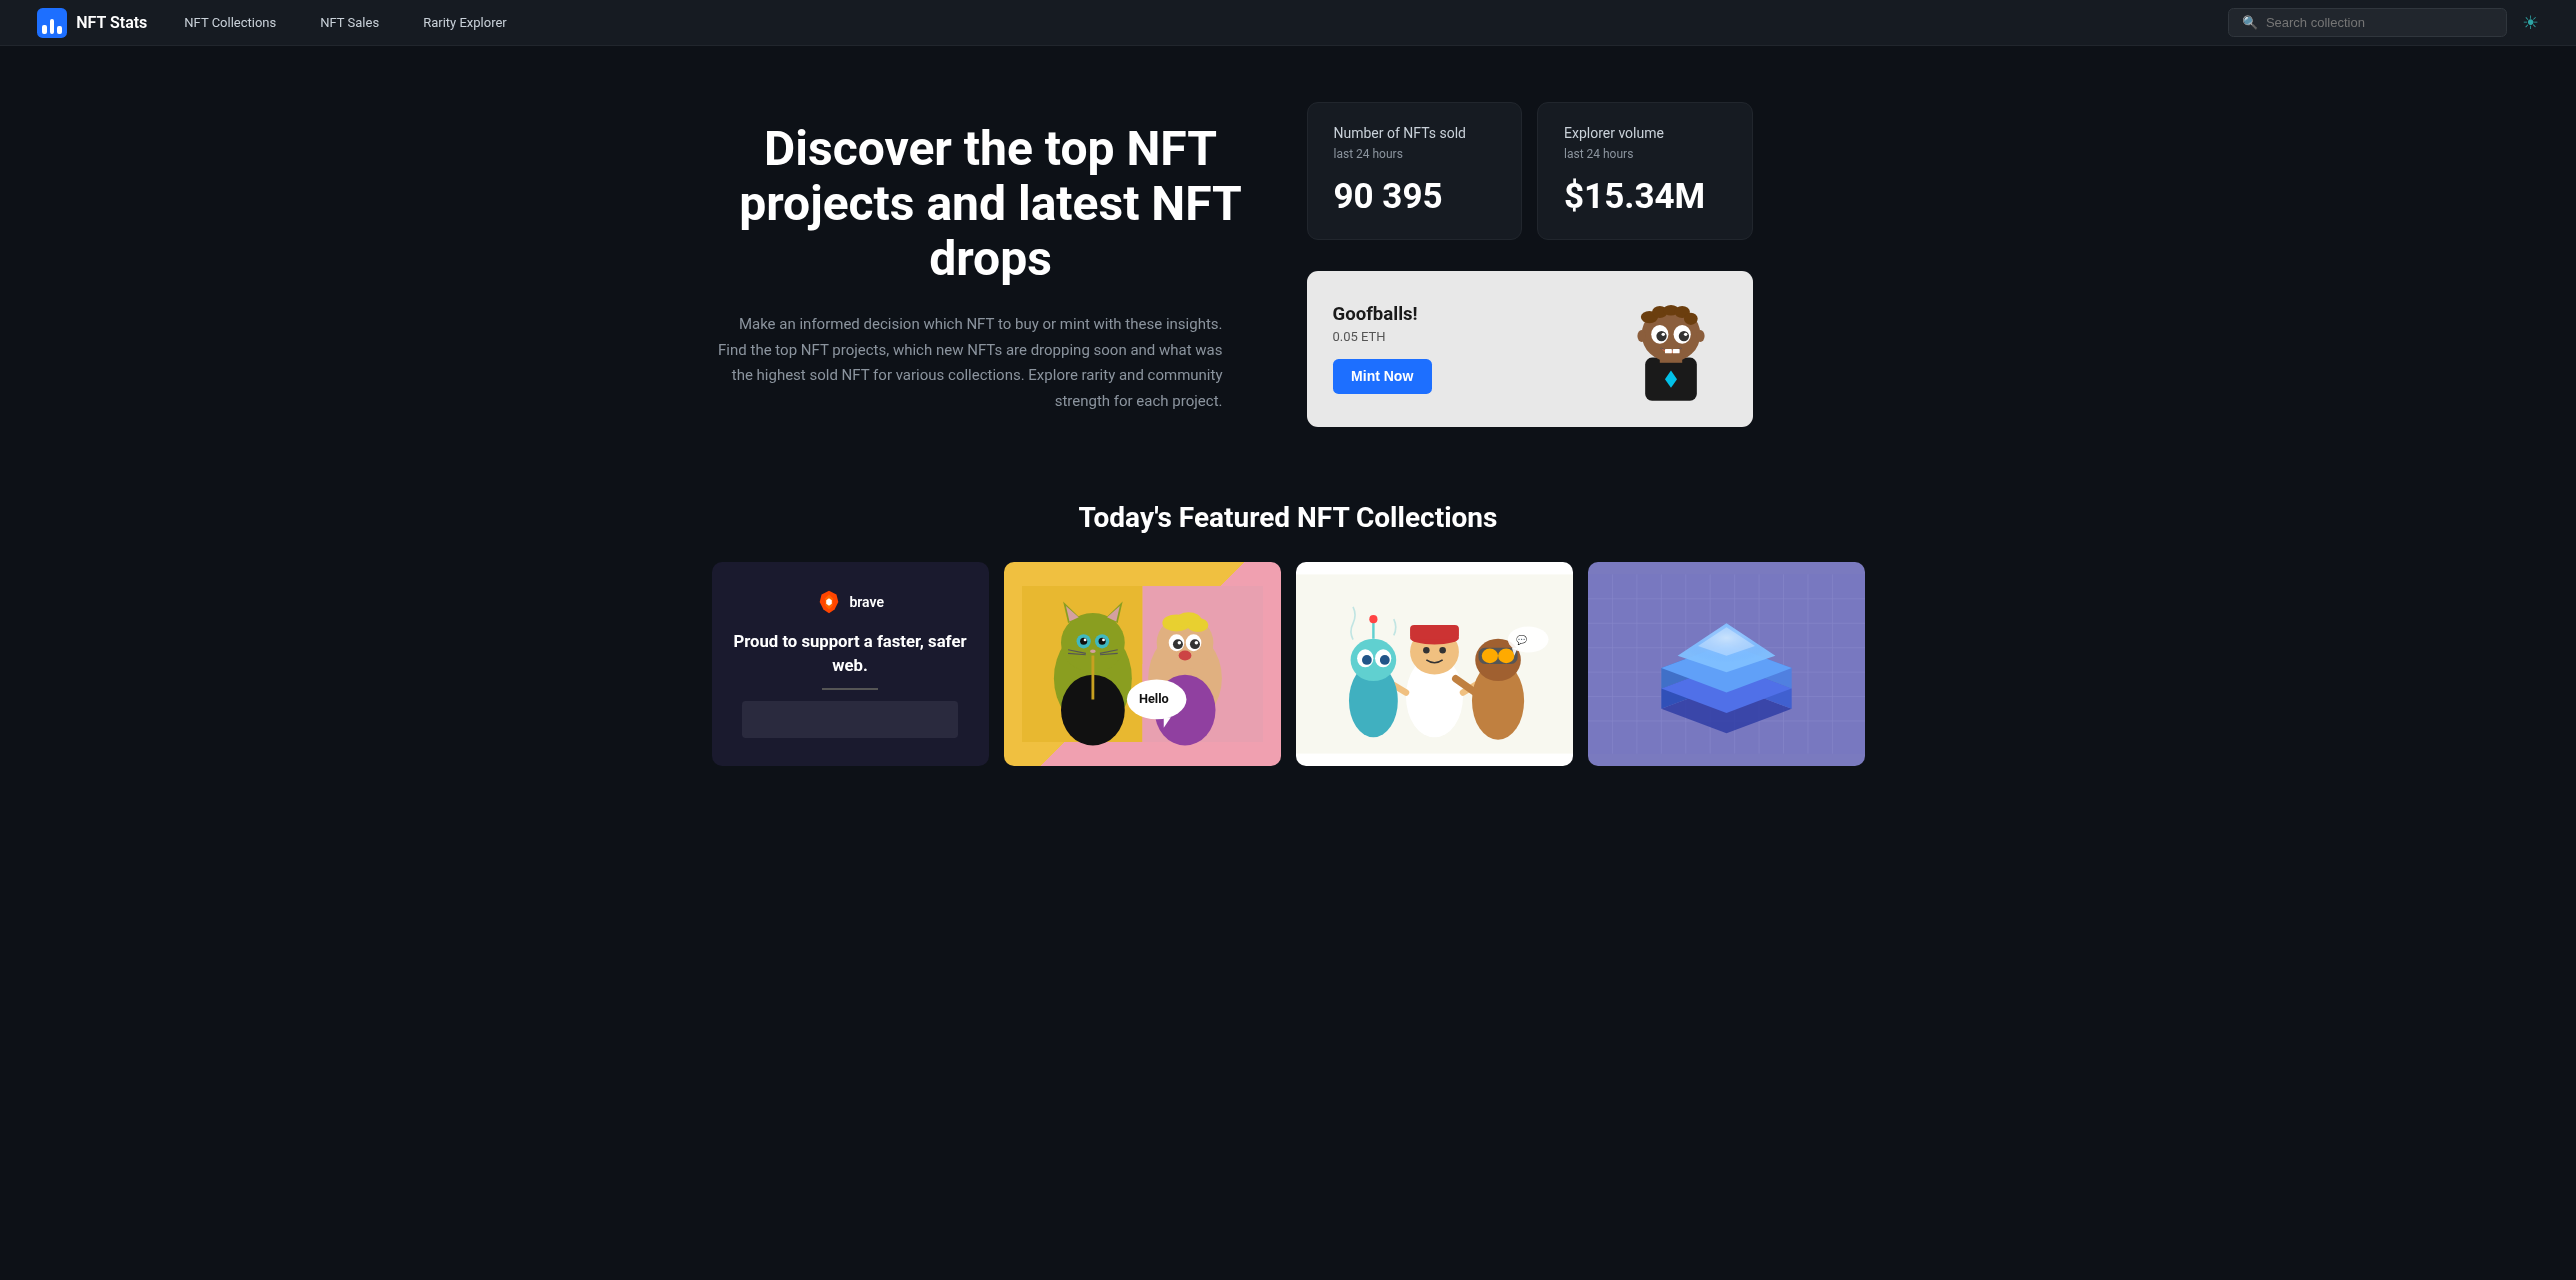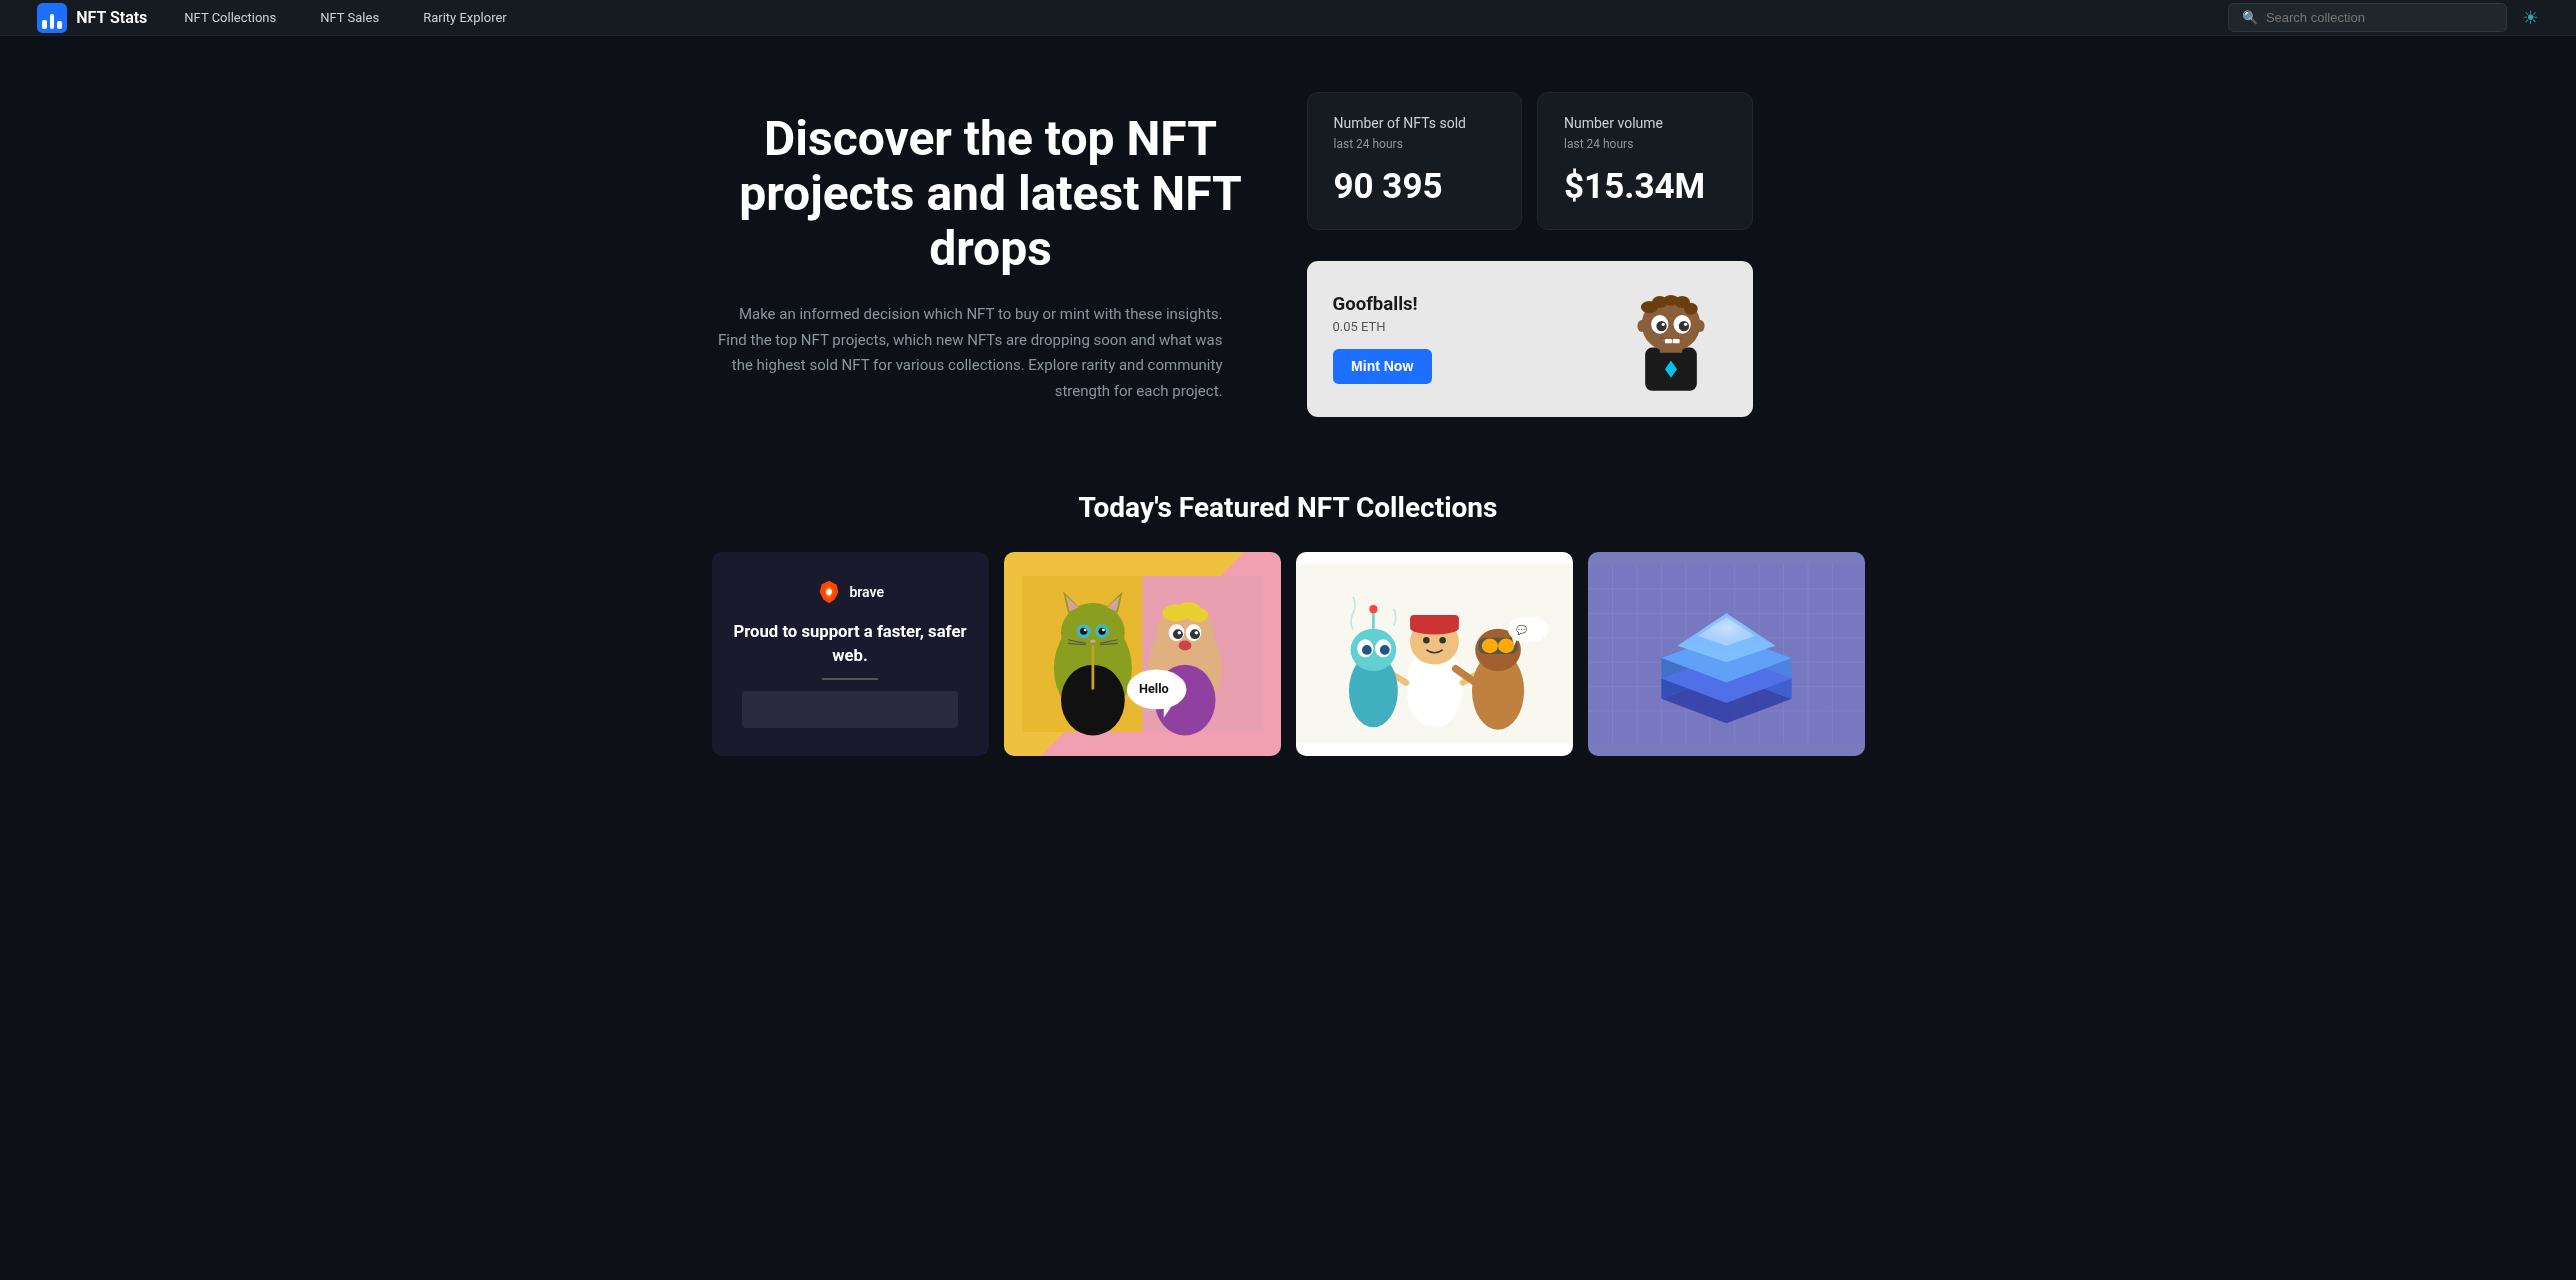--- a/index.html
+++ b/index.html
@@ -10,21 +10,21 @@
       min-height: 100vh;
       overflow-x: hidden;
     }
 
     
     .navbar {
       background-color: #161b22;
       display: flex;
       align-items: center;
       padding: 0 37px;
-      height: 36px;
+      height: 46px;
       border-bottom: 0.9px solid #21262d;
       position: sticky;
       top: 0;
       z-index: 100;
     }
     .navbar-brand {
       display: flex;
       align-items: center;
       gap: 9.3px;
       margin-right: 37px;
@@ -340,21 +340,21 @@
   </div>
   <div class="hero-right">
 
     <div class="stat-cards-row">
       <div class="stat-card">
         <div class="stat-label">Number of NFTs sold</div>
         <div class="stat-sublabel">last 24 hours</div>
         <div class="stat-value">90 395</div>
       </div>
       <div class="stat-card">
-        <div class="stat-label">Number volume</div>
+        <div class="stat-label">Explorer volume</div>
         <div class="stat-sublabel">last 24 hours</div>
         <div class="stat-value">$15.34M</div>
       </div>
     </div>
 
     <div class="mint-card">
       <div class="mint-card-content">
         <div class="mint-card-title">Goofballs!</div>
         <div class="mint-card-price">0.05 ETH</div>
         <button class="mint-button">Mint Now</button>

